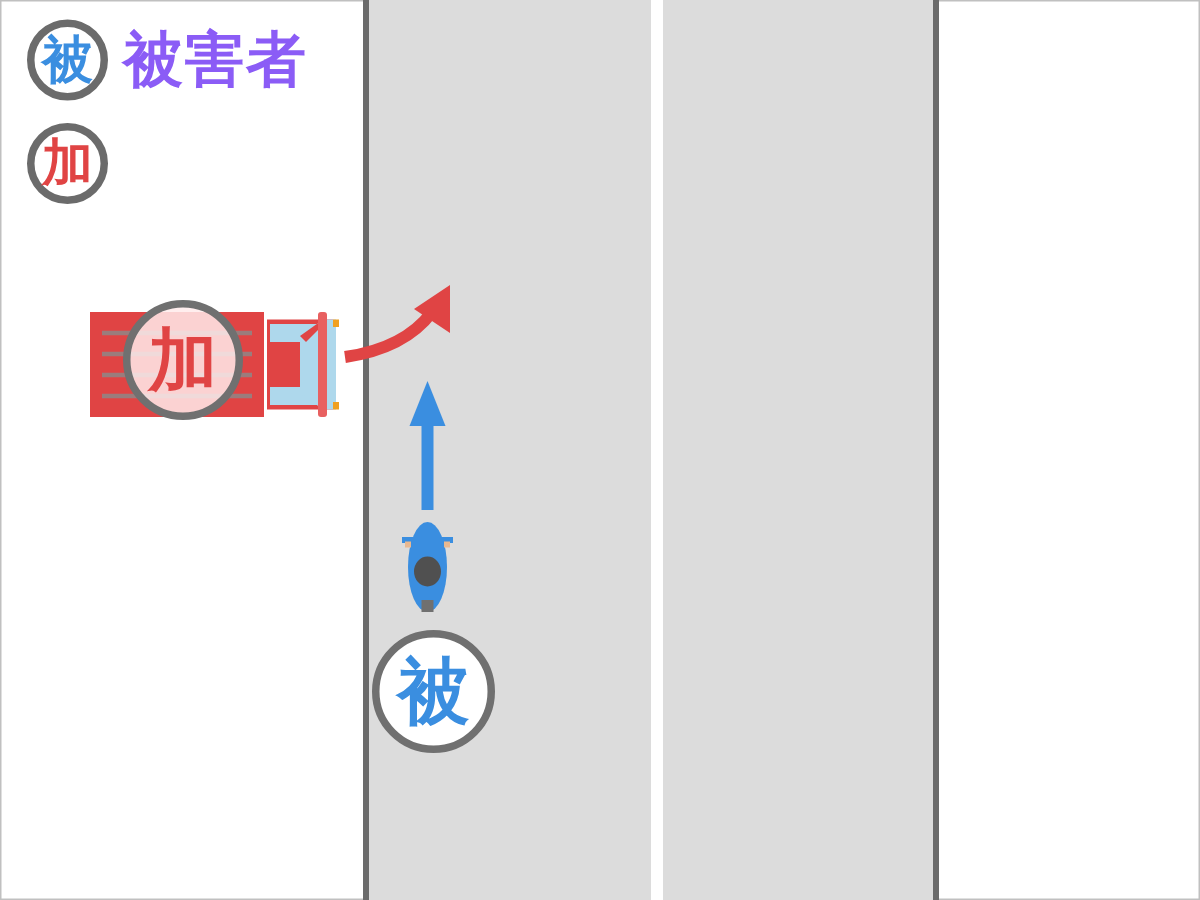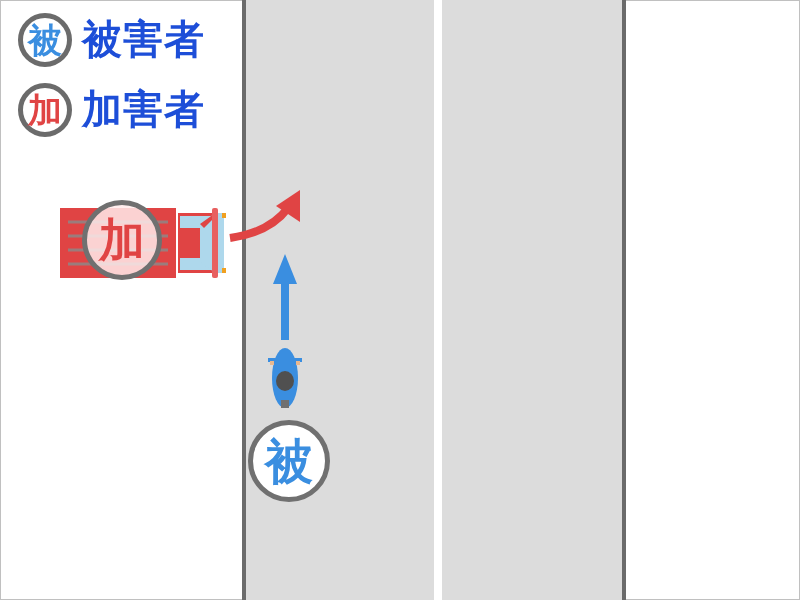--- a/index.html
+++ b/index.html
@@ -3,41 +3,40 @@
 <meta charset="utf-8">
 <style>
   html,body{margin:0;padding:0;}
   body{width:800px;height:600px;position:relative;overflow:hidden;background:#fff;font-family:"DejaVu Sans","Liberation Sans",sans-serif;}
   .frame{position:absolute;left:0;top:0;width:798px;height:598px;border:1px solid #c0c0c0;}
   .road{position:absolute;top:0;height:600px;background:#dcdcdc;}
   .edge{position:absolute;top:0;height:600px;width:4px;background:#6b6b6b;}
   .center{position:absolute;top:0;height:600px;width:8px;left:434px;background:#fff;}
   .legend-row{position:absolute;left:18px;display:flex;align-items:center;}
   .badge{width:54px;height:54px;border-radius:50%;border:5px solid #6b6b6b;box-sizing:border-box;background:#fff;display:flex;align-items:center;justify-content:center;font-weight:bold;font-size:34px;line-height:1;}
-  .legend-label{margin-left:10px;font-size:40px;font-weight:bold;color:#1d4ed8;letter-spacing:1px;}
+  .legend-label{margin-left:10px;font-size:40px;font-weight:bold;color:#8b5cf6;letter-spacing:1px;}
   .marker{position:absolute;border-radius:50%;border:5px solid #707070;box-sizing:border-box;display:flex;align-items:center;justify-content:center;font-weight:bold;line-height:1;}
   svg{position:absolute;left:0;top:0;}
 </style>
 </head>
 <body>
 
 <div class="frame"></div>
 
 <div class="road" style="left:246px;width:376px;"></div>
 <div class="edge" style="left:242px;"></div>
 <div class="center"></div>
 <div class="edge" style="left:622px;"></div>
 
 <div class="legend-row" style="top:12px;">
   <div class="badge" style="color:#3a8ee0;">被</div>
   <span class="legend-label">被害者</span>
 </div>
 <div class="legend-row" style="top:82px;">
   <div class="badge" style="color:#e04444;">加</div>
-  <span class="legend-label">加害者</span>
 </div>
 
 <svg width="800" height="600">
 
   <g>
     <rect x="60" y="208" width="116" height="70" fill="#e04444"></rect>
     <g stroke="#8a8a8a" stroke-width="3" opacity="0.8">
       <line x1="68" y1="222" x2="168" y2="222"></line>
       <line x1="68" y1="236" x2="168" y2="236"></line>
       <line x1="68" y1="250" x2="168" y2="250"></line>

